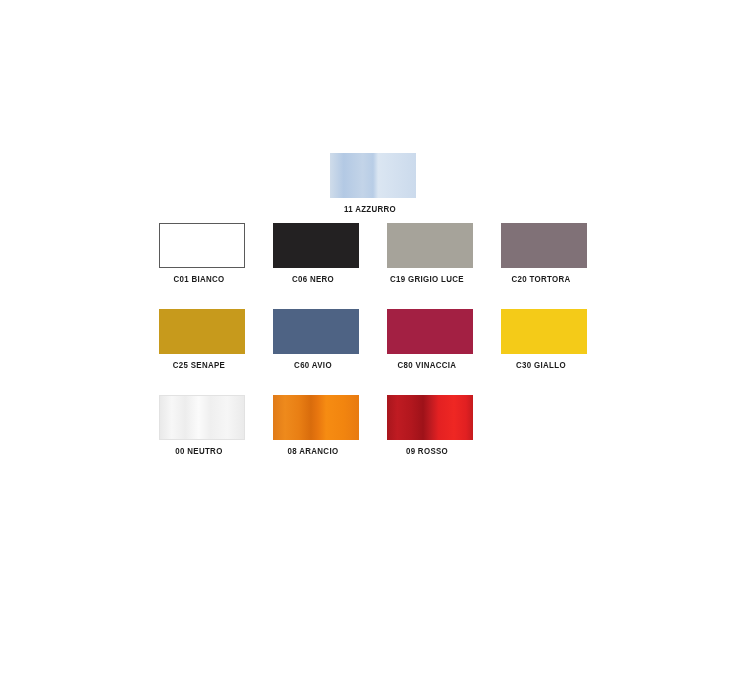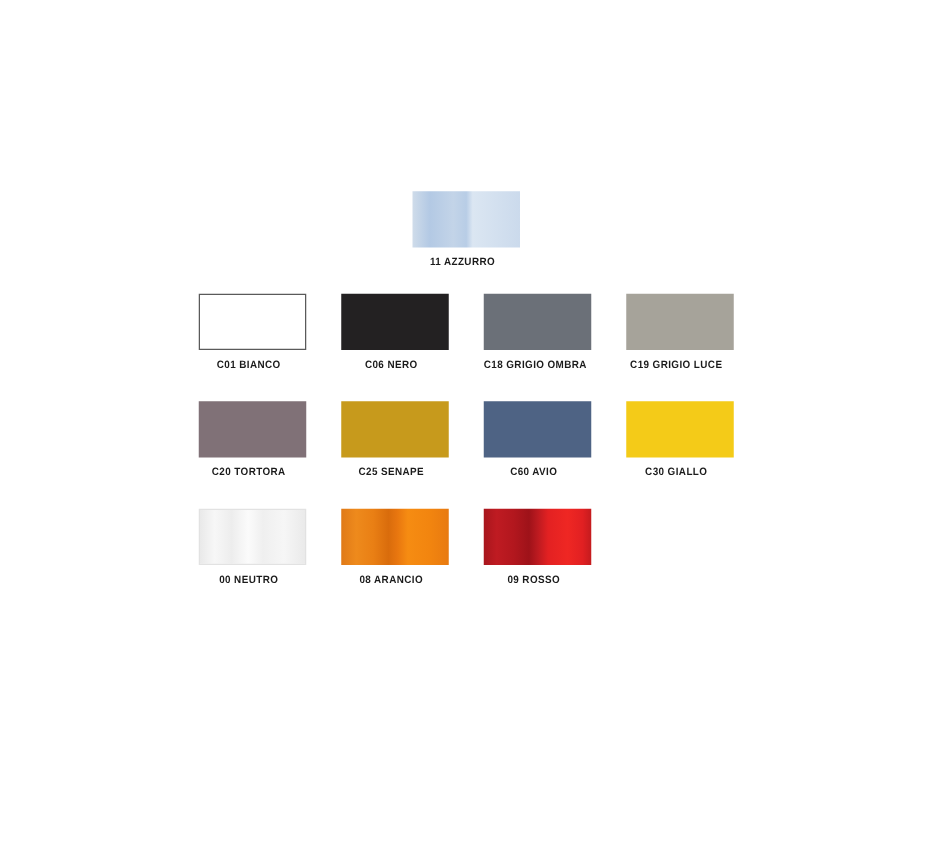--- a/index.html
+++ b/index.html
@@ -37,21 +37,20 @@
   
   .grid {
     position: absolute;
     left: 159px;
     top: 211px;
     width: 427px;
     display: grid;
     grid-template-columns: repeat(4, 86px);
     grid-column-gap: 28px;
     grid-row-gap: 25px;
-    margin-top: 12px;
   }
 
   .swatch-cell {
     width: 86px;
   }
 
   .chip {
     width: 86px;
     height: 45px;
     box-sizing: border-box;
@@ -94,38 +93,38 @@
   <div class="grid" id="swatch-grid">
       <div class="swatch-cell">
         <span class="chip outlined" style="background: rgb(255, 255, 255);"></span>
         <div class="chip-label" style="color: rgb(27, 27, 27);">C01 BIANCO</div>
       </div>
       <div class="swatch-cell">
         <span class="chip" style="background: rgb(35, 33, 34);"></span>
         <div class="chip-label" style="color: rgb(27, 27, 27);">C06 NERO</div>
       </div>
       <div class="swatch-cell">
-        <span class="chip" style="background: rgb(107, 112, 120);"></span>
-        <div class="chip-label" style="color: rgb(27, 27, 27);">C18 GRIGIO OMBRA</div>
-      </div>
-      <div class="swatch-cell">
         <span class="chip" style="background: rgb(166, 163, 154);"></span>
         <div class="chip-label" style="color: rgb(27, 27, 27);">C19 GRIGIO LUCE</div>
       </div>
       <div class="swatch-cell">
         <span class="chip" style="background: rgb(128, 113, 119);"></span>
         <div class="chip-label" style="color: rgb(27, 27, 27);">C20 TORTORA</div>
       </div>
       <div class="swatch-cell">
         <span class="chip" style="background: rgb(199, 154, 28);"></span>
         <div class="chip-label" style="color: rgb(27, 27, 27);">C25 SENAPE</div>
       </div>
       <div class="swatch-cell">
         <span class="chip" style="background: rgb(78, 99, 132);"></span>
         <div class="chip-label" style="color: rgb(27, 27, 27);">C60 AVIO</div>
+      </div>
+      <div class="swatch-cell">
+        <span class="chip" style="background: rgb(163, 32, 67);"></span>
+        <div class="chip-label" style="color: rgb(27, 27, 27);">C80 VINACCIA</div>
       </div>
       <div class="swatch-cell">
         <span class="chip" style="background: rgb(244, 203, 24);"></span>
         <div class="chip-label" style="color: rgb(27, 27, 27);">C30 GIALLO</div>
       </div>
       <div class="swatch-cell">
         <span class="chip hairline" style="background: linear-gradient(90deg, rgb(233, 233, 233) 0%, rgb(247, 247, 247) 14%, rgb(237, 237, 237) 30%, rgb(251, 251, 251) 46%, rgb(239, 239, 239) 60%, rgb(246, 246, 246) 80%, rgb(234, 234, 234) 100%);"></span>
         <div class="chip-label" style="color: rgb(27, 27, 27);">00 NEUTRO</div>
       </div>
       <div class="swatch-cell">

